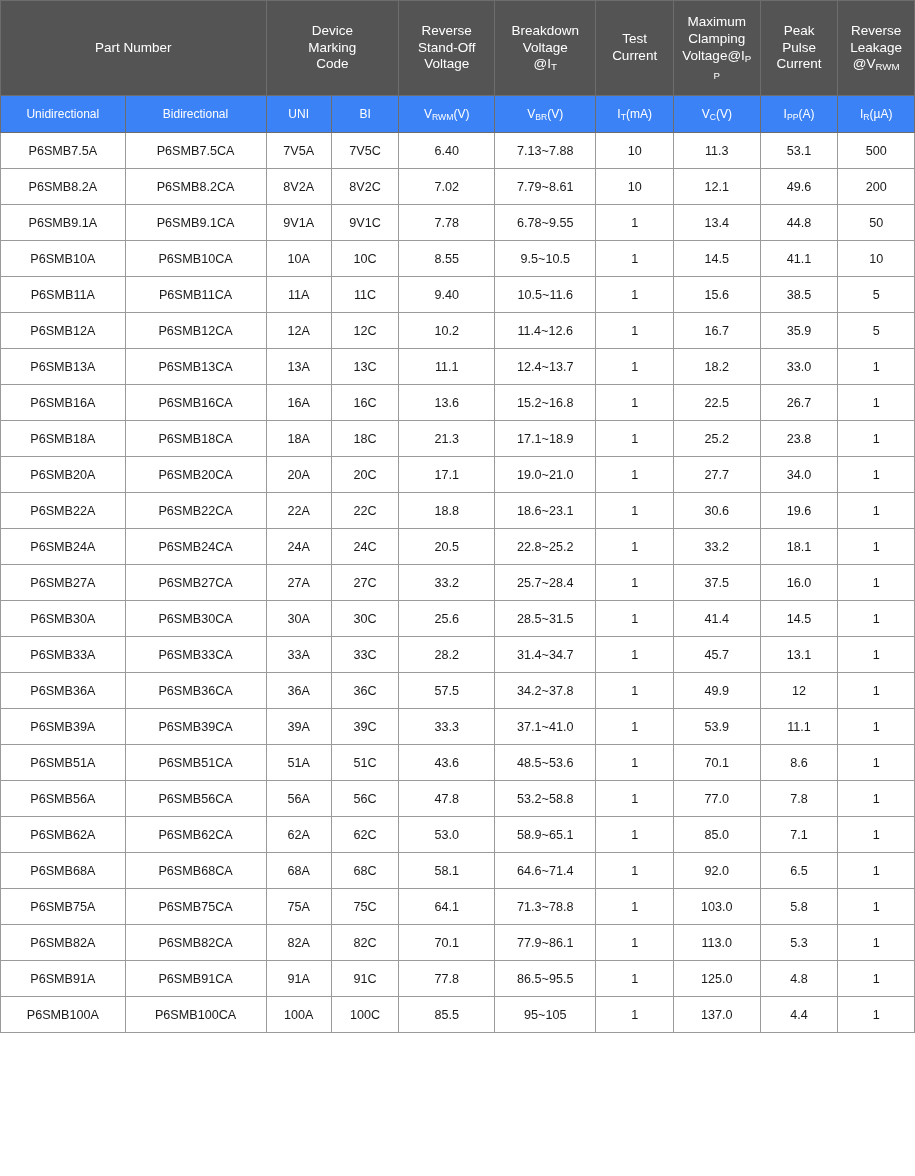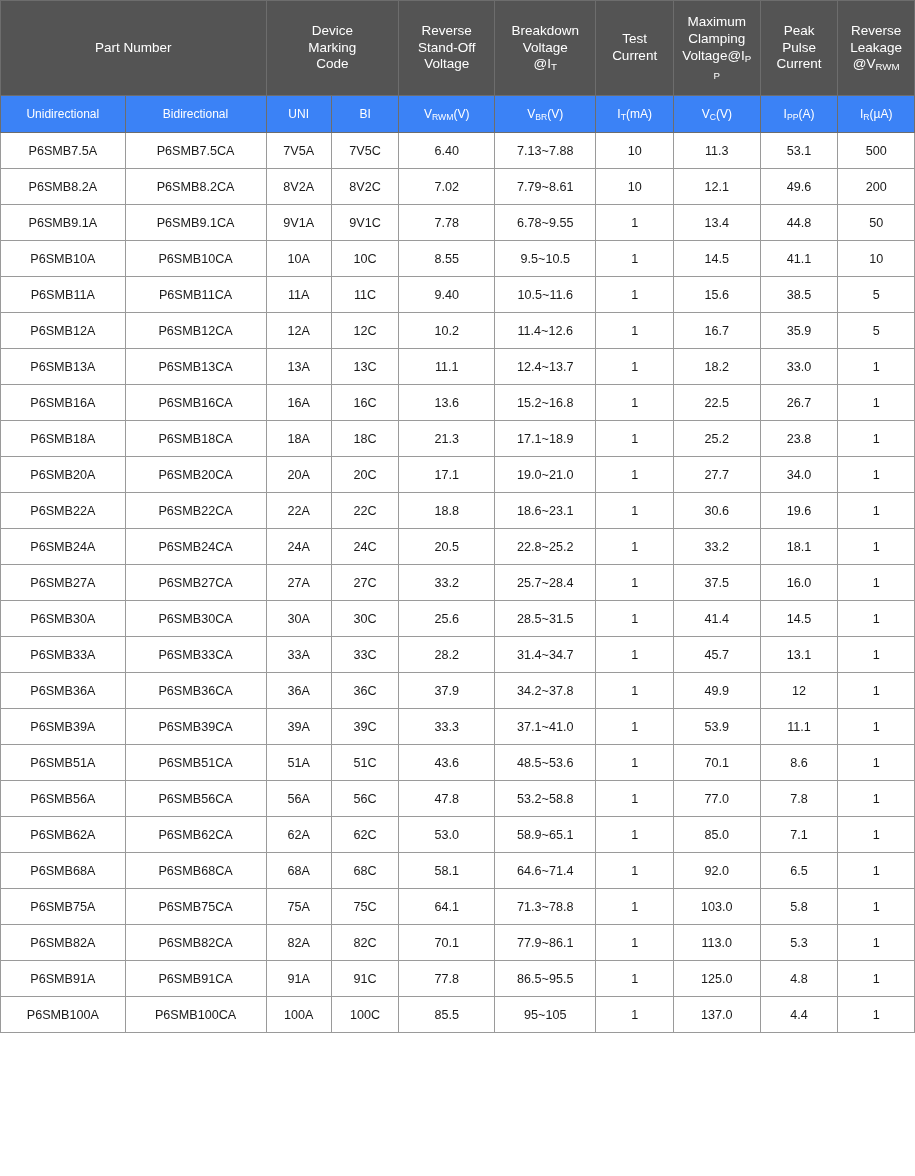--- a/index.html
+++ b/index.html
@@ -302,21 +302,21 @@
         <td>1</td>
         <td>45.7</td>
         <td>13.1</td>
         <td>1</td>
       </tr>
       <tr class="data-row">
         <td>P6SMB36A</td>
         <td>P6SMB36CA</td>
         <td>36A</td>
         <td>36C</td>
-        <td>37.9</td>
+        <td>57.5</td>
         <td>34.2~37.8</td>
         <td>1</td>
         <td>49.9</td>
         <td>12</td>
         <td>1</td>
       </tr>
       <tr class="data-row">
         <td>P6SMB39A</td>
         <td>P6SMB39CA</td>
         <td>39A</td>

